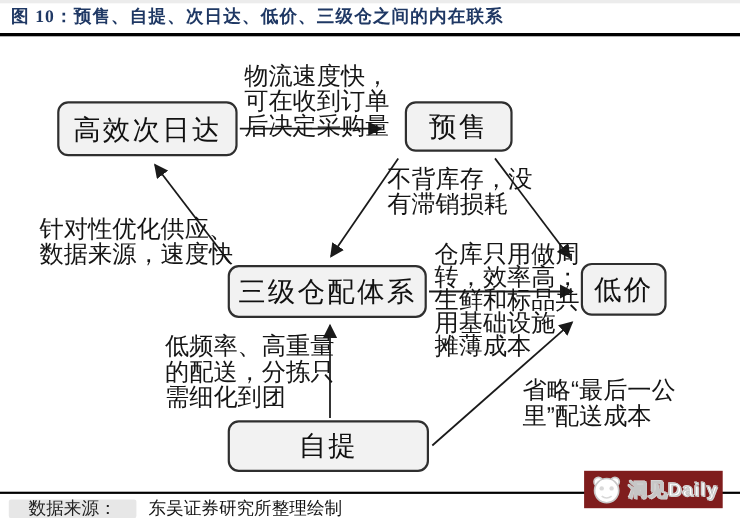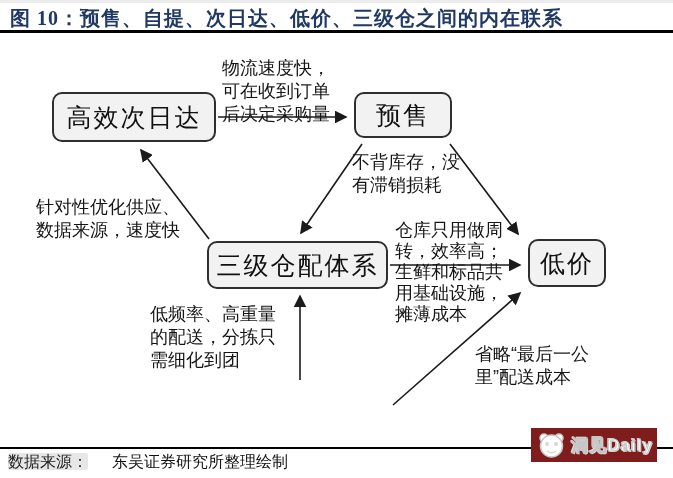--- a/index.html
+++ b/index.html
@@ -4,54 +4,54 @@
 <style>
   html,body{margin:0;padding:0;background:#fff;}
   .page{
     position:relative;width:673px;height:478px;overflow:hidden;background:#fff;
     font-family:"Liberation Sans","DejaVu Sans",sans-serif;color:#1a1a1a;
   }
   .top-strip{position:absolute;top:0;left:0;width:100%;height:3px;background:#ececec;}
   .fig-title{
     position:absolute;left:10px;top:5px;width:655px;
     font-family:"Liberation Serif","DejaVu Serif",serif;
-    font-weight:bold;font-size:20px;letter-spacing:1px;
+    font-weight:bold;font-size:16px;letter-spacing:1px;
     color:var(--color-title,#1f3864);
   }
   .title-rule{position:absolute;left:0;top:30px;width:100%;height:3px;background:var(--color-rule,#000);}
   svg.arrows{position:absolute;left:0;top:0;width:673px;height:478px;}
   svg.arrows line{stroke:var(--color-arrow,#1a1a1a);stroke-width:1.6;}
   .node{
     position:absolute;display:flex;align-items:center;justify-content:center;
     background:var(--color-node-fill,#f2f2f2);
     border:2px solid var(--color-node-border,#2f2f2f);
     border-radius:10px;font-size:25px;color:#111;letter-spacing:2px;
     box-sizing:border-box;
   }
   .node-nextday  {left:52px; top:92px; width:164px;height:50px;}
-  .node-presale  {left:354px;top:92px; width:98px; height:46px;}
+  .node-presale  {left:368px;top:92px; width:98px; height:46px;}
   .node-warehouse{left:207px;top:241px;width:181px;height:48px;}
   .node-lowprice {left:528px;top:239px;width:78px; height:48px;}
   .node-pickup   {left:207px;top:382px;width:183px;height:47px;}
   .note{
-    position:absolute;font-size:18px;line-height:23px;white-space:pre-line;color:#151515;
+    position:absolute;font-size:22px;line-height:23px;white-space:pre-line;color:#151515;
   }
   .note-logistics    {left:222px;top:57px;}
   .note-no-inventory {left:352px;top:151px;}
   .note-optimize     {left:36px; top:196px;}
   .note-warehouse-eff{left:395px;top:220px;line-height:21px;}
   .note-low-freq     {left:150px;top:303px;}
   .note-last-mile    {left:475px;top:343px;}
   .footer-rule{position:absolute;left:0;top:447px;width:100%;height:2px;background:var(--color-rule,#000);}
   .source-line{
     position:absolute;left:8px;top:452px;font-family:"Liberation Serif","DejaVu Serif",serif;
     font-size:16px;color:#111;
   }
-  .source-label{background:#e7e7e7;border-radius:2px;padding:0 0;color:#222;}
-  .source-text{margin-left:24px;}
+  .source-label{background:#e7e7e7;border-radius:2px;padding:0 18px;color:#222;}
+  .source-text{margin-left:11px;}
   .watermark{
     position:absolute;right:16px;top:428px;display:flex;align-items:center;gap:4px;
     background:#7f1d1d;padding:2px 4px;
   }
   .wm-text{
     font-size:17px;font-weight:bold;color:#fff;letter-spacing:1px;
     -webkit-text-stroke:1px #c6c6c6;
     text-shadow:1px 1px 0 #d8d8d8,-1px -1px 0 #e6e6e6;
   }
 </style>
@@ -77,20 +77,21 @@
     <line x1="209" y1="239" x2="141" y2="150" marker-end="url(#ah)"></line>
     <line x1="390" y1="265" x2="520" y2="265" marker-end="url(#ah)"></line>
     <line x1="300" y1="380" x2="300" y2="296" marker-end="url(#ah)"></line>
     <line x1="393" y1="405" x2="520" y2="293" marker-end="url(#ah)"></line>
   </svg>
 
   <div class="node node-nextday">高效次日达</div>
   <div class="node node-presale">预售</div>
   <div class="node node-warehouse">三级仓配体系</div>
   <div class="node node-lowprice">低价</div>
+  <div class="node node-pickup">自提</div>
 
   <div class="note note-logistics">物流速度快，
 可在收到订单
 后决定采购量</div>
   <div class="note note-no-inventory">不背库存，没
 有滞销损耗</div>
   <div class="note note-optimize">针对性优化供应、
 数据来源，速度快</div>
   <div class="note note-warehouse-eff">仓库只用做周
 转，效率高；

